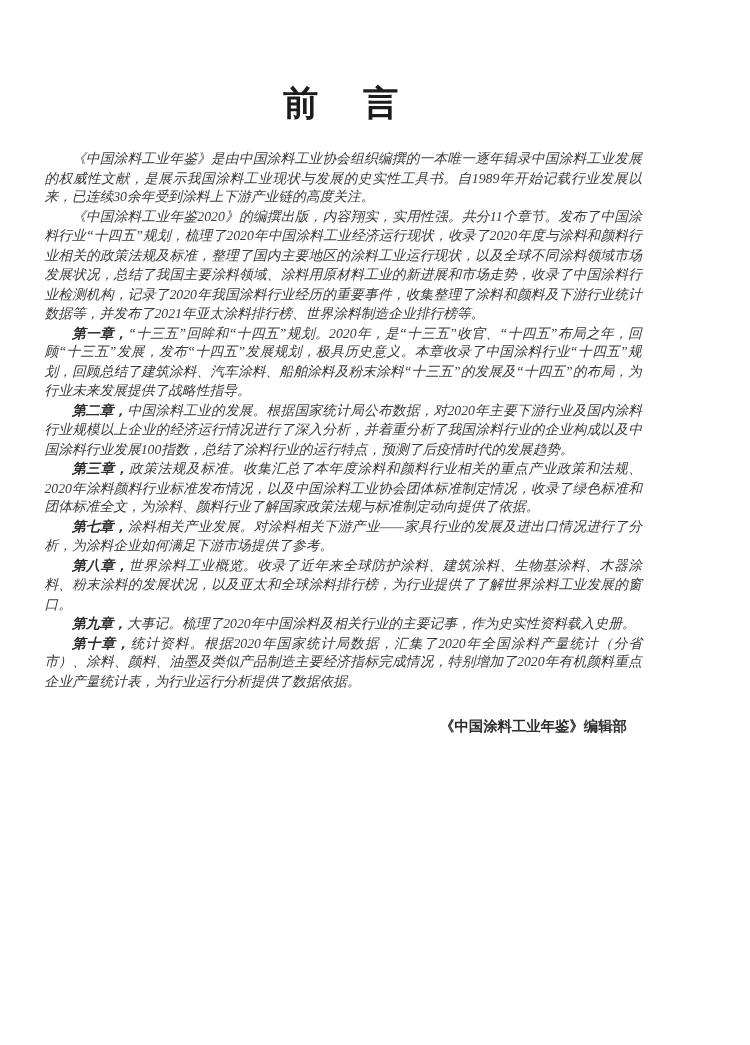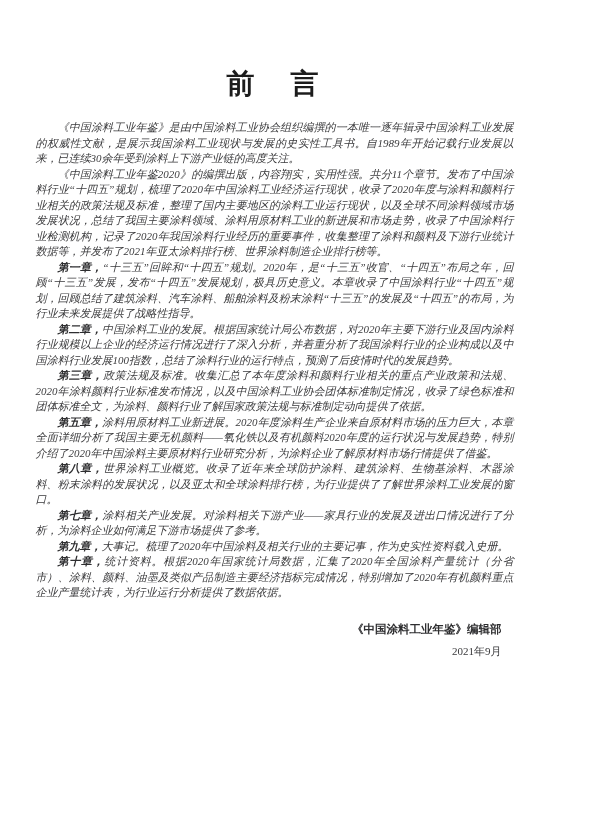--- a/index.html
+++ b/index.html
@@ -67,23 +67,21 @@
 <body>
 
 <div class="page">
   <h1 class="title">前　言</h1>
   <div class="content" id="preface-content">
       <p>《中国涂料工业年鉴》是由中国涂料工业协会组织编撰的一本唯一逐年辑录中国涂料工业发展的权威性文献，是展示我国涂料工业现状与发展的史实性工具书。自1989年开始记载行业发展以来，已连续30余年受到涂料上下游产业链的高度关注。</p>
       <p>《中国涂料工业年鉴2020》的编撰出版，内容翔实，实用性强。共分11个章节。发布了中国涂料行业“十四五”规划，梳理了2020年中国涂料工业经济运行现状，收录了2020年度与涂料和颜料行业相关的政策法规及标准，整理了国内主要地区的涂料工业运行现状，以及全球不同涂料领域市场发展状况，总结了我国主要涂料领域、涂料用原材料工业的新进展和市场走势，收录了中国涂料行业检测机构，记录了2020年我国涂料行业经历的重要事件，收集整理了涂料和颜料及下游行业统计数据等，并发布了2021年亚太涂料排行榜、世界涂料制造企业排行榜等。</p>
       <p><b>第一章，</b>“十三五”回眸和“十四五”规划。2020年，是“十三五”收官、“十四五”布局之年，回顾“十三五”发展，发布“十四五”发展规划，极具历史意义。本章收录了中国涂料行业“十四五”规划，回顾总结了建筑涂料、汽车涂料、船舶涂料及粉末涂料“十三五”的发展及“十四五”的布局，为行业未来发展提供了战略性指导。</p>
       <p><b>第二章，</b>中国涂料工业的发展。根据国家统计局公布数据，对2020年主要下游行业及国内涂料行业规模以上企业的经济运行情况进行了深入分析，并着重分析了我国涂料行业的企业构成以及中国涂料行业发展100指数，总结了涂料行业的运行特点，预测了后疫情时代的发展趋势。</p>
       <p><b>第三章，</b>政策法规及标准。收集汇总了本年度涂料和颜料行业相关的重点产业政策和法规、2020年涂料颜料行业标准发布情况，以及中国涂料工业协会团体标准制定情况，收录了绿色标准和团体标准全文，为涂料、颜料行业了解国家政策法规与标准制定动向提供了依据。</p>
-      <p><b>第五章，</b>涂料用原材料工业新进展。2020年度涂料生产企业来自原材料市场的压力巨大，本章全面详细分析了我国主要无机颜料——氧化铁以及有机颜料2020年度的运行状况与发展趋势，特别介绍了2020年中国涂料主要原材料行业研究分析，为涂料企业了解原材料市场行情提供了借鉴。</p>
+      <p><b>第七章，</b>涂料相关产业发展。对涂料相关下游产业——家具行业的发展及进出口情况进行了分析，为涂料企业如何满足下游市场提供了参考。</p>
       <p><b>第八章，</b>世界涂料工业概览。收录了近年来全球防护涂料、建筑涂料、生物基涂料、木器涂料、粉末涂料的发展状况，以及亚太和全球涂料排行榜，为行业提供了了解世界涂料工业发展的窗口。</p>
-      <p><b>第七章，</b>涂料相关产业发展。对涂料相关下游产业——家具行业的发展及进出口情况进行了分析，为涂料企业如何满足下游市场提供了参考。</p>
       <p><b>第九章，</b>大事记。梳理了2020年中国涂料及相关行业的主要记事，作为史实性资料载入史册。</p>
       <p><b>第十章，</b>统计资料。根据2020年国家统计局数据，汇集了2020年全国涂料产量统计（分省市）、涂料、颜料、油墨及类似产品制造主要经济指标完成情况，特别增加了2020年有机颜料重点企业产量统计表，为行业运行分析提供了数据依据。</p>
     </div>
   <div class="sign">
     <div class="sign-name">《中国涂料工业年鉴》编辑部</div>
-    <div class="sign-date">2021年9月</div>
   </div>
 </div>
 
 </body></html>

